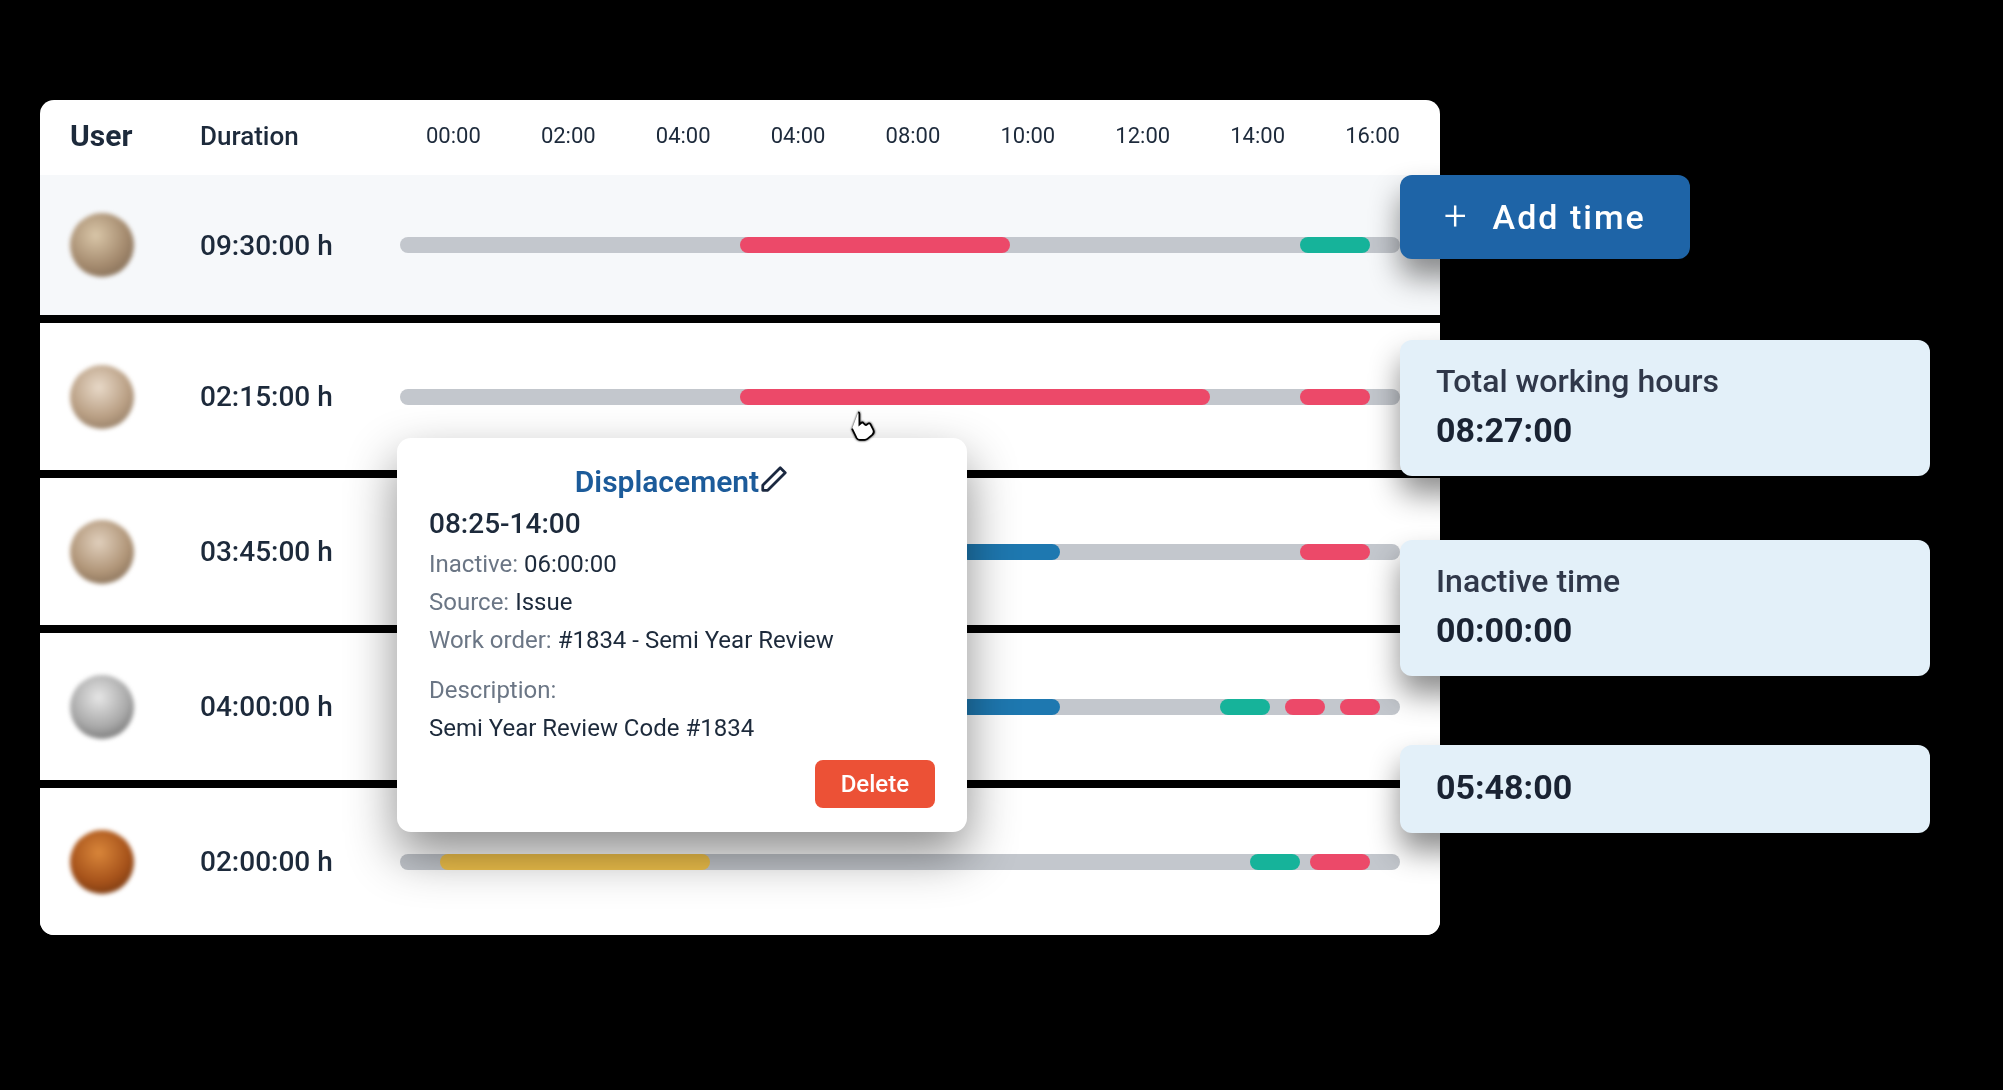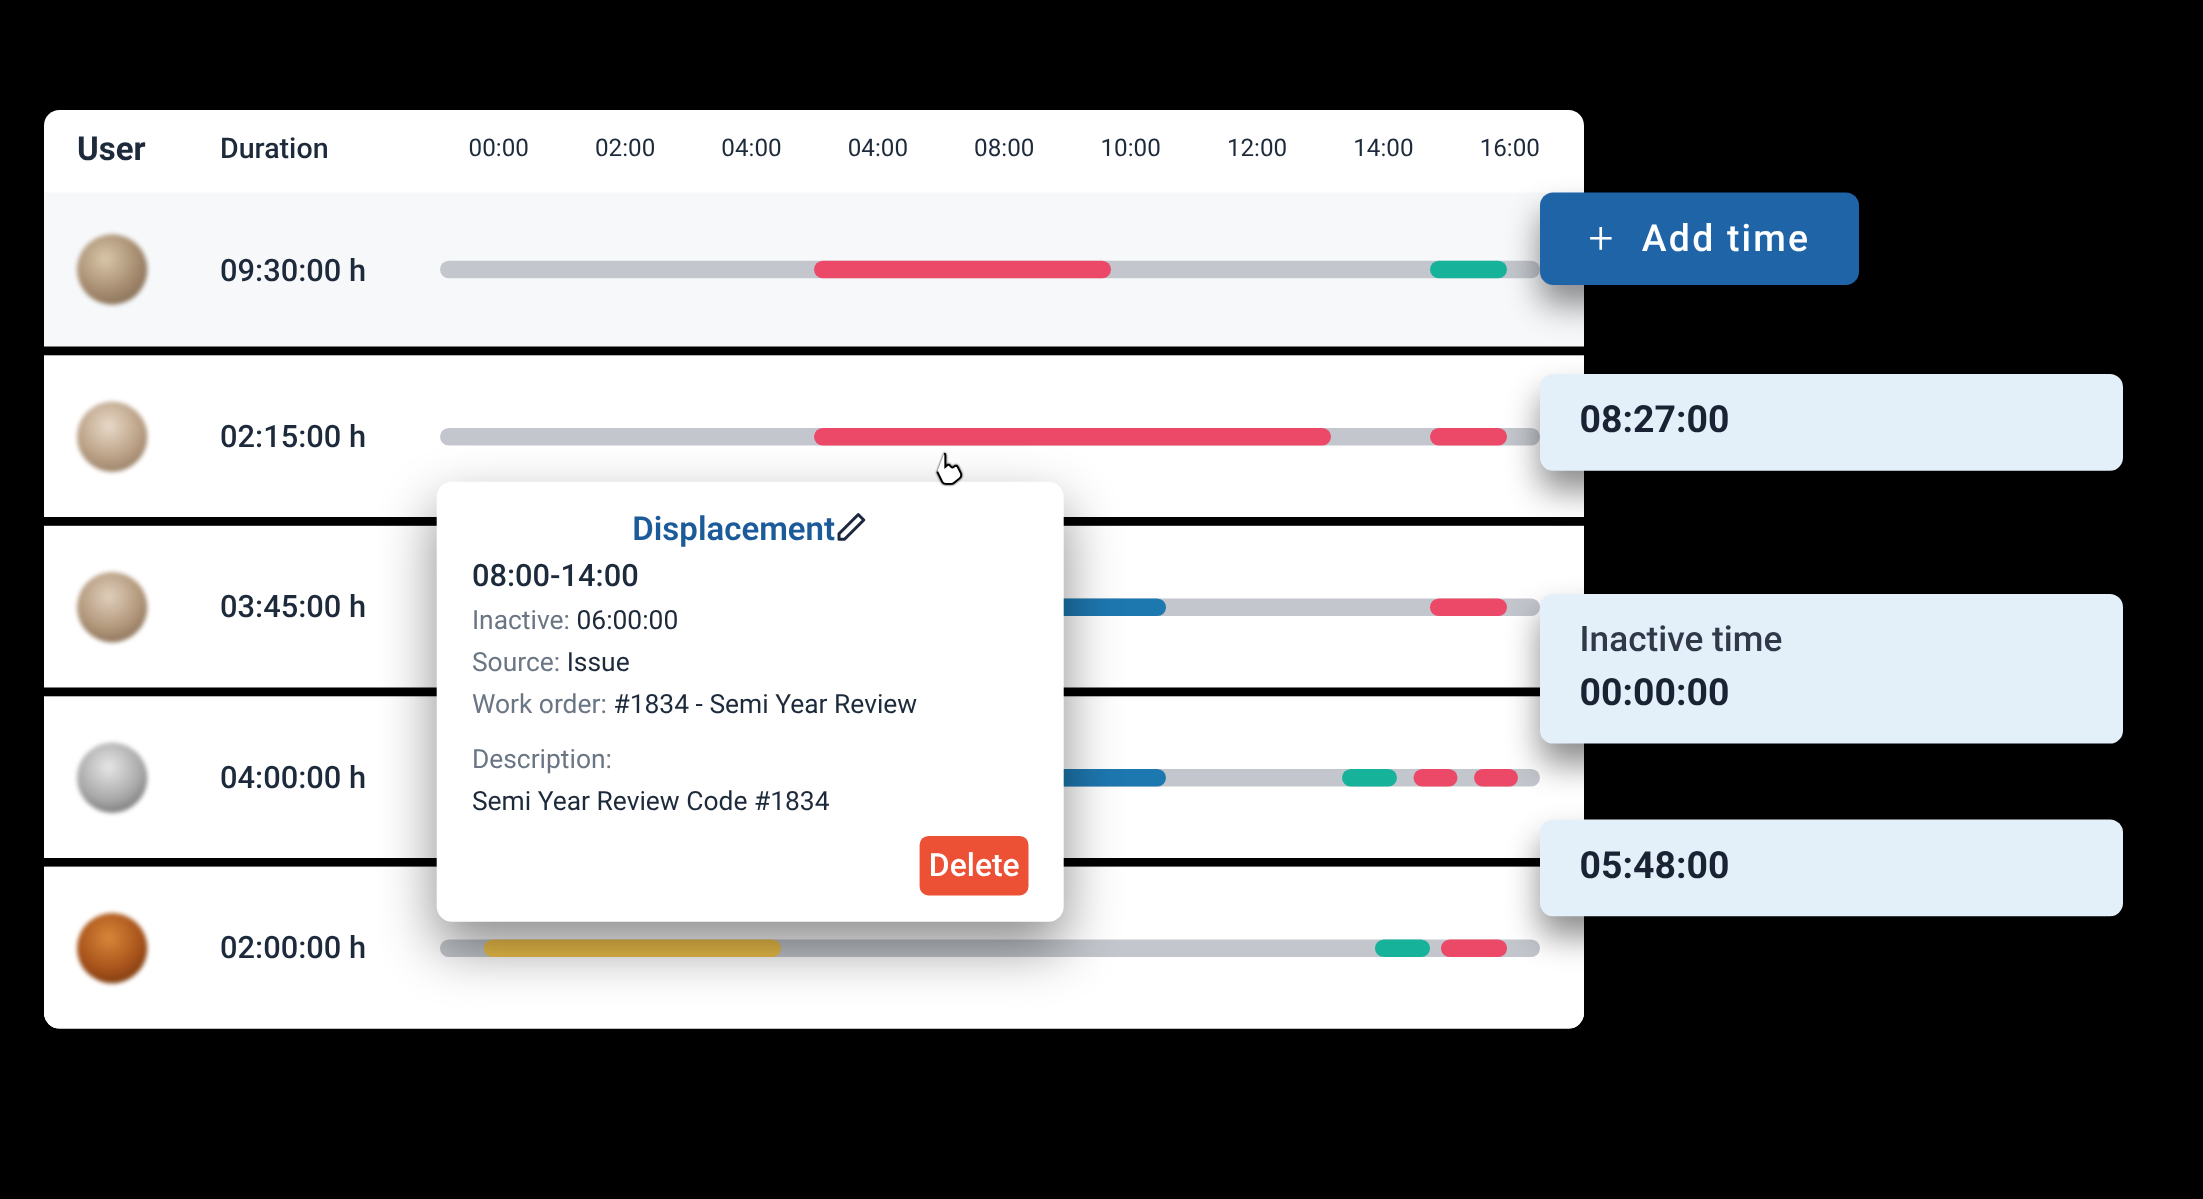--- a/index.html
+++ b/index.html
@@ -130,21 +130,21 @@
   .pop-edit svg { width: 30px; height: 30px; }
   .pop-range { font-size: 28px; color: var(--text-dark); margin-top: 8px; font-weight: 500;}
   .pop-line { font-size: 24px; margin-top: 10px; }
   .pop-line .lbl { color: var(--text-gray); }
   .pop-line .v   { color: var(--text-dark); }
   .pop-desc-lbl { font-size: 24px; color: var(--text-gray); margin-top: 22px; }
   .pop-desc     { font-size: 24px; color: var(--text-dark); margin-top: 10px; }
   .pop-footer   { display:flex; justify-content:flex-end; margin-top: 18px; }
   .btn-del {
     background: var(--red); color:#fff; border:none; border-radius:8px;
-    font-size: 29px; padding: 10px 8px; font-weight: 500;
+    font-size: 24px; padding: 10px 26px; font-weight: 500;
   }
 
   
   .cursor {
     position: absolute;
     left: 848px; top: 410px;
     z-index: 60;
     filter: drop-shadow(0 0 1px #000);
   }
   .cursor svg { width: 30px; height: 34px; }
@@ -239,40 +239,41 @@
   </div>
 
 </div>
 
 <div class="add-time">
   <span class="plus">+</span>
   <span>Add time</span>
 </div>
 
 <div class="card c1">
+  <h4>Total working hours</h4>
   <div class="val">08:27:00</div>
 </div>
 <div class="card c2">
   <h4>Inactive time</h4>
   <div class="val">00:00:00</div>
 </div>
 <div class="card c3">
   <div class="val">05:48:00</div>
 </div>
 
 <div class="popover">
   <div class="pop-row1">
     <span class="pop-title">Displacement</span>
     <span class="pop-edit">
       <svg viewBox="0 0 24 24" fill="none" stroke="#1b2840" stroke-width="2.2" stroke-linecap="round" stroke-linejoin="round">
           <path d="M17 3l4 4L7 21H3v-4L17 3z"></path>
         </svg>
     </span>
   </div>
-  <div class="pop-range">08:00-14:00</div>
+  <div class="pop-range">08:25-14:00</div>
   <div class="pop-line">
     <span class="lbl">Inactive:</span>
     <span class="v">06:00:00</span>
   </div>
   <div class="pop-line">
     <span class="lbl">Source:</span>
     <span class="v">Issue</span>
   </div>
   <div class="pop-line">
     <span class="lbl">Work order:</span>

